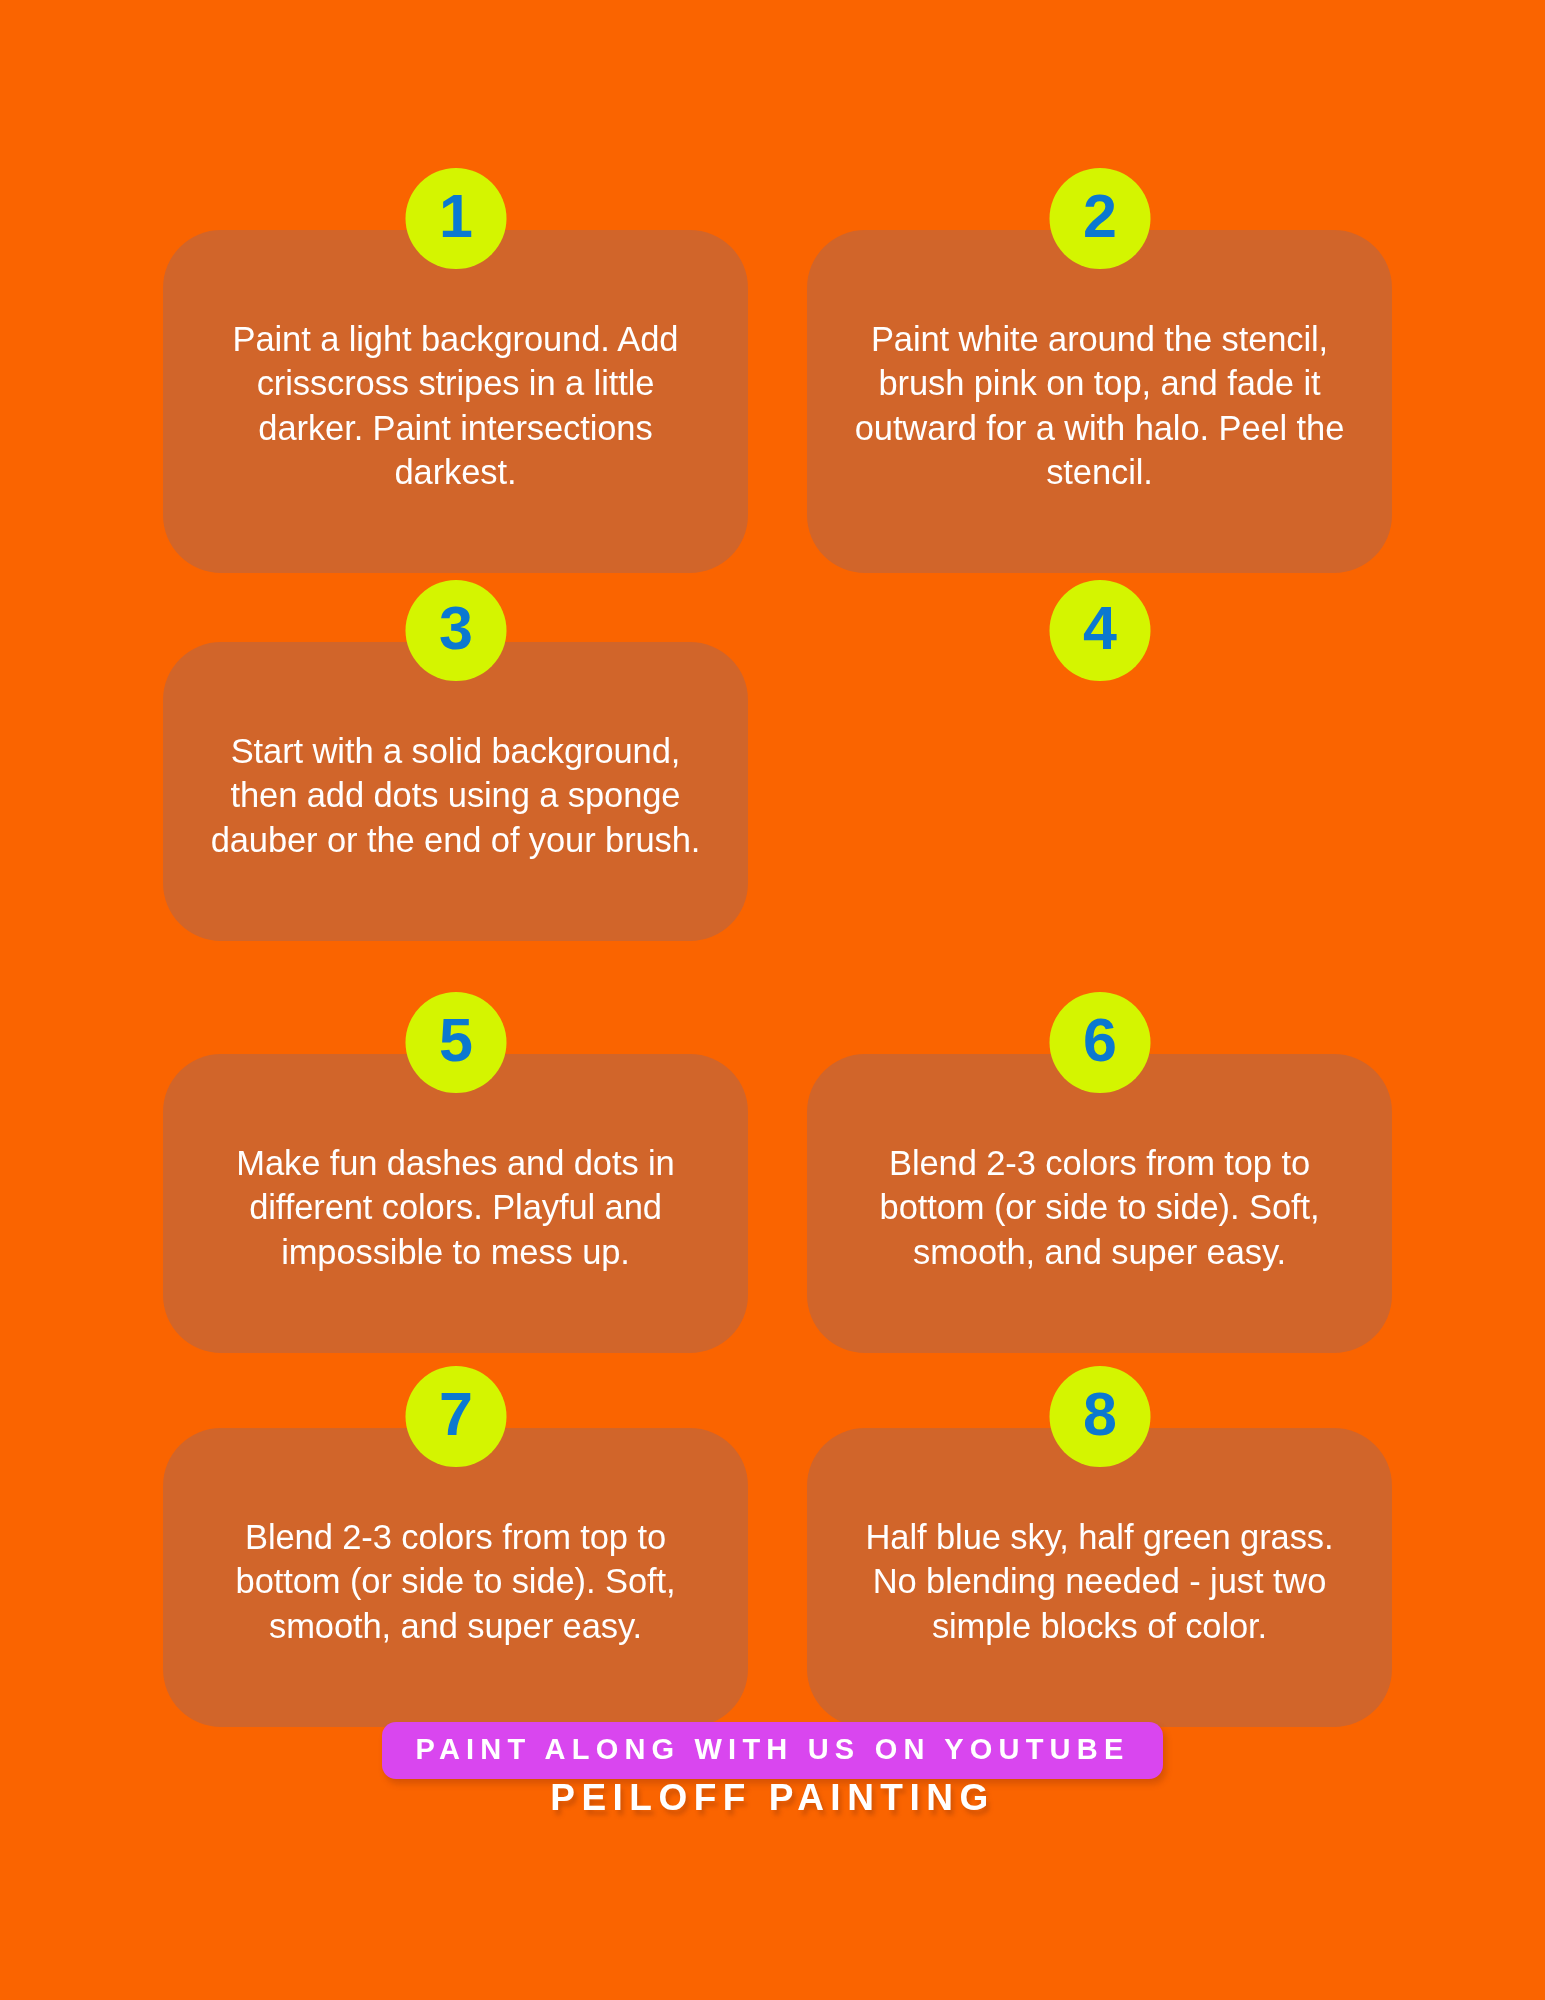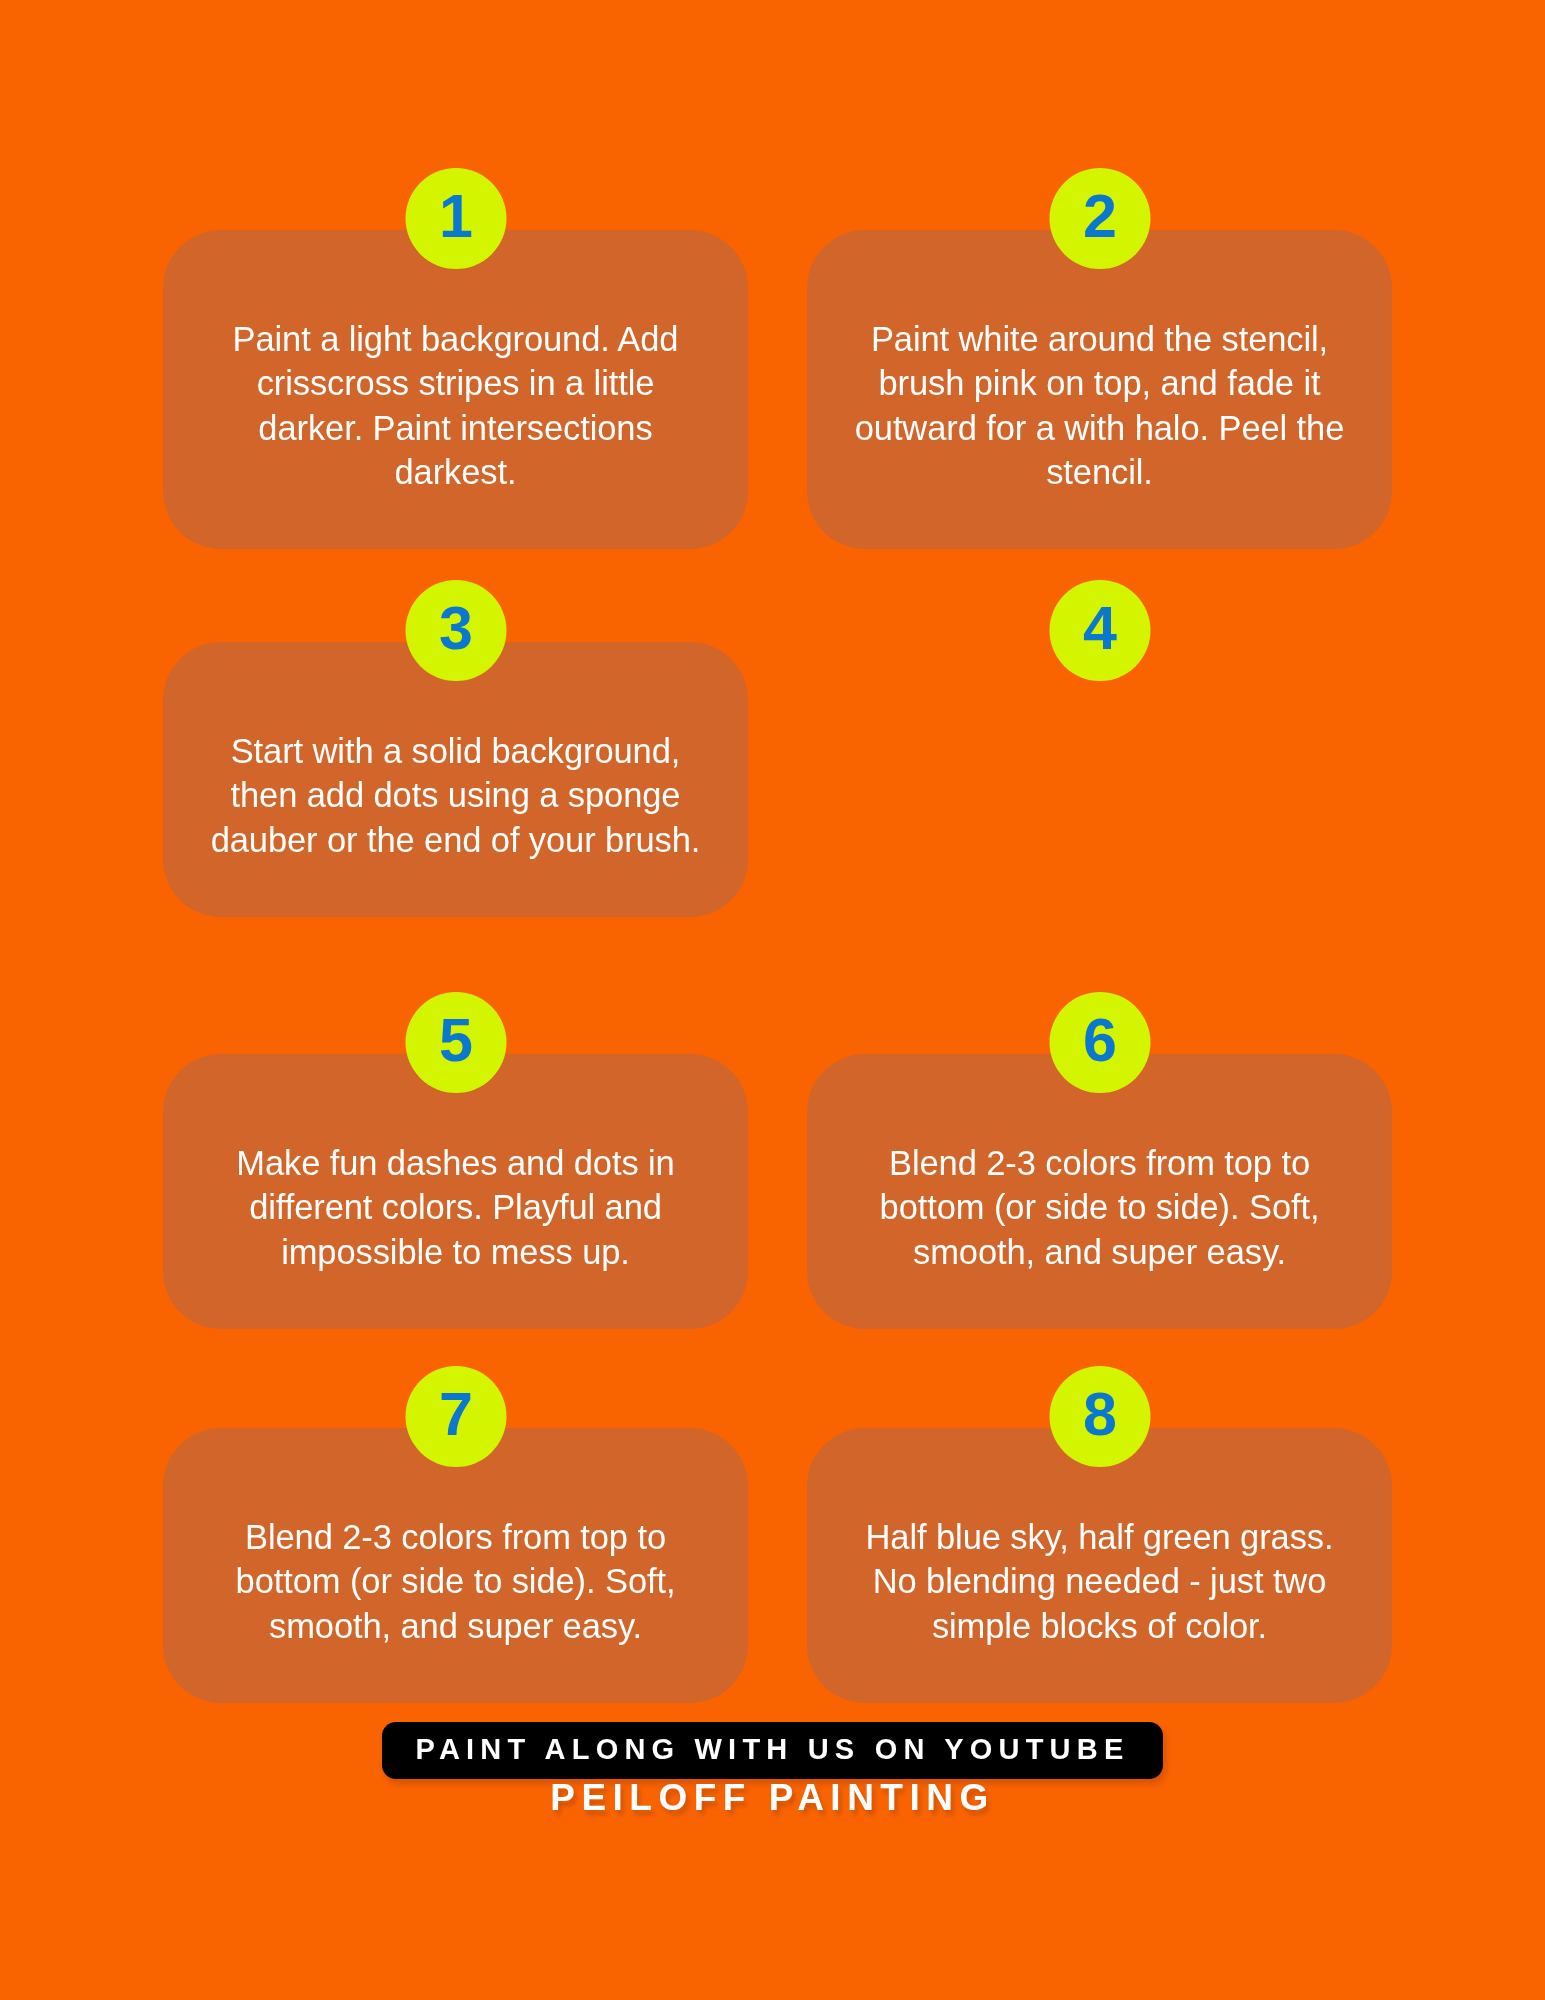--- a/index.html
+++ b/index.html
@@ -38,21 +38,21 @@
     position: relative;
   }
 
   .card {
     position: absolute;
     left: 0;
     right: 0;
     top: 62px;
     background: #d1652a;
     border-radius: 58px;
-    padding: 52px 42px 20px 42px;
+    padding: 52px 42px 44px 42px;
     box-sizing: border-box;
     min-height: 250px;
     display: flex;
     align-items: center;
     justify-content: center;
   }
 
   .card-text {
     color: #ffffff;
     font-size: 34.5px;
@@ -96,21 +96,21 @@
     position: absolute;
     left: 0;
     right: 0;
     top: 1722px;
     display: flex;
     flex-direction: column;
     align-items: center;
   }
 
   #cta-banner {
-    background: #000000;
+    background: #d946ef;
     border-radius: 14px;
     padding: 13px 34px 15px 34px;
     box-shadow: 3px 5px 6px rgba(140, 45, 10, 0.30);
   }
 
   #cta-text {
     color: #ffffff;
     font-size: 29px;
     font-weight: 700;
     letter-spacing: 6.2px;

